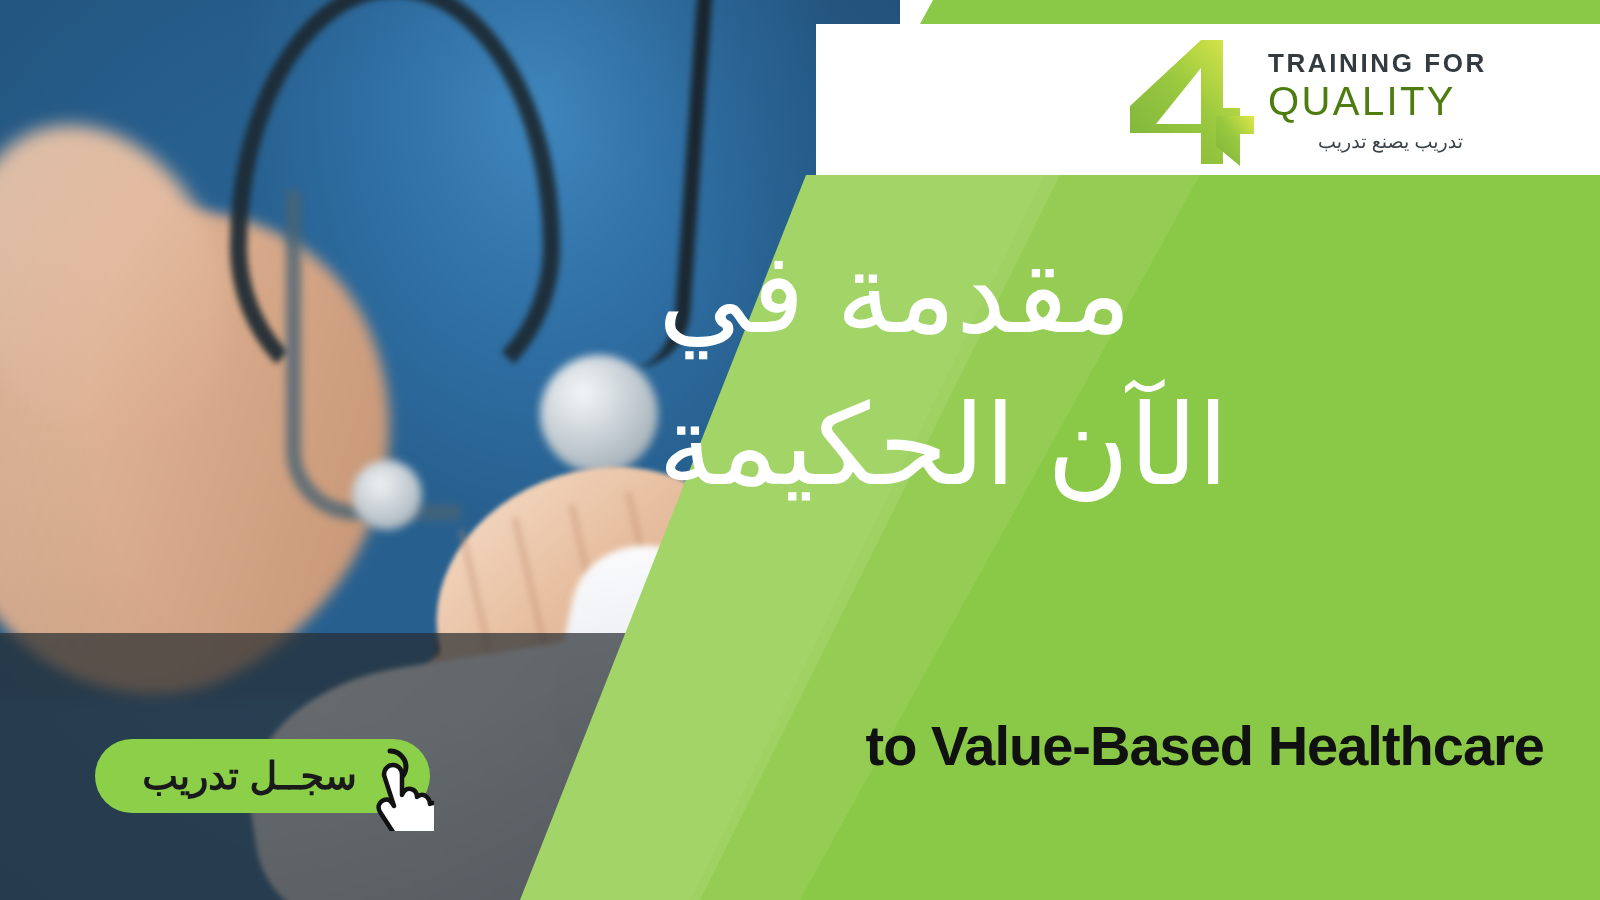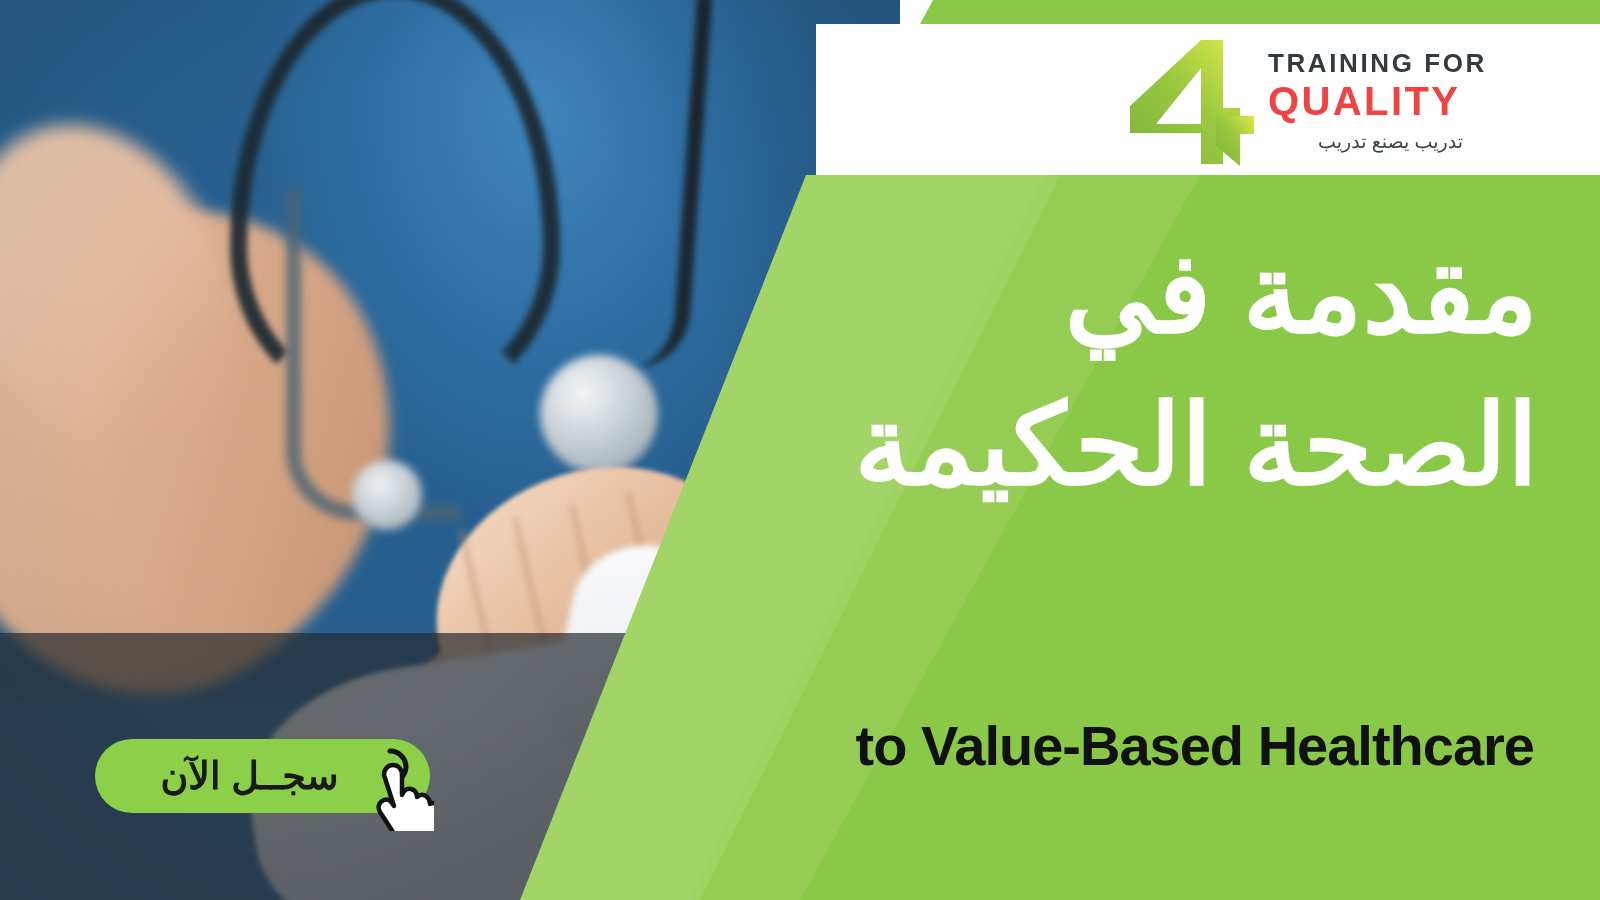--- a/index.html
+++ b/index.html
@@ -206,52 +206,52 @@
   .logo-mark {
     position:absolute; left:0; top:8px;
     width:126px; height:128px;
   }
   .logo-text { position:absolute; left:140px; top:20px; width:195px; }
   .logo-l1 {
     font-size:26px; font-weight:bold; letter-spacing:2.6px;
     color:#333b40; line-height:1; white-space:nowrap;
   }
   .logo-l2 {
-    font-size:40px; font-weight:bold; letter-spacing:2.4px;
-    color:#ef4444; line-height:1.08; margin-top:4px; white-space:nowrap;
+    font-size:40px; font-weight:normal; letter-spacing:2.4px;
+    color:#4d7c0f; line-height:1.08; margin-top:4px; white-space:nowrap;
   }
   .logo-ar {
     font-size:19px; color:#3a4349; line-height:1;
     margin-top:9px; text-align:right; direction:rtl; white-space:nowrap;
   }
 
   
   .ar-title {
     position:absolute;
     right:62px; top:218px;
     width:880px;
-    direction:rtl; text-align:right;
+    direction:rtl; text-align:left;
     color:#ffffff;
-    font-size:112px; font-weight:bold;
+    font-size:112px; font-weight:normal;
     line-height:1.36;
     letter-spacing:-1px;
   }
   .en-title {
     position:absolute;
     right:66px; top:610px;
     width:900px;
     text-align:right;
     color:#111111;
     font-size:92px; font-weight:bold;
     line-height:1; letter-spacing:-2.5px;
     white-space:nowrap;
   }
   .en-sub {
     position:absolute;
-    right:66px; top:718px;
+    right:56px; top:718px;
     width:950px;
     text-align:right;
     color:#111111;
     font-size:56px; font-weight:bold;
     line-height:1; letter-spacing:-1px;
     white-space:nowrap;
   }
 
   
   .cta {
@@ -326,27 +326,27 @@
     </svg>
     <div class="logo-text">
       <div class="logo-l1">TRAINING FOR</div>
       <div class="logo-l2">QUALITY</div>
       <div class="logo-ar">تدريب يصنع تدريب</div>
     </div>
   </div>
 
   <div class="ar-title">
     <div>مقدمة في</div>
-    <div>الصحة الحكيمة</div>
+    <div>الآن الحكيمة</div>
   </div>
 
   <div class="en-sub">to Value-Based Healthcare</div>
 
   <div class="cta">
-    <span class="cta-label">سجــل الآن</span>
+    <span class="cta-label">سجــل تدريب</span>
     <svg class="cta-cursor" viewBox="0 0 74 86">
       <path d="M30 6 a16 16 0 0 1 16 16 a16 16 0 0 1 -5 11" fill="none" stroke="#121212" stroke-width="5" stroke-linecap="round"></path>
       <path d="M24 30 c0-6 4-10 9-10 c5 0 9 4 9 10 l0 20
                c2-5 5-7 9-6 c4 1 6 4 6 8
                c3-3 7-3 10 0 c2 2 3 4 3 7
                c3-2 7-1 9 2 c1 2 1 4 1 6
                l0 12 c0 9-7 17-17 17 l-14 0
                c-7 0-12-3-16-9 l-13-20 c-3-5-1-10 4-12 c3-1 6 0 8 3 l2 3 Z" fill="#ffffff" stroke="#121212" stroke-width="4.5" stroke-linejoin="round"></path>
     </svg>
   </div>

